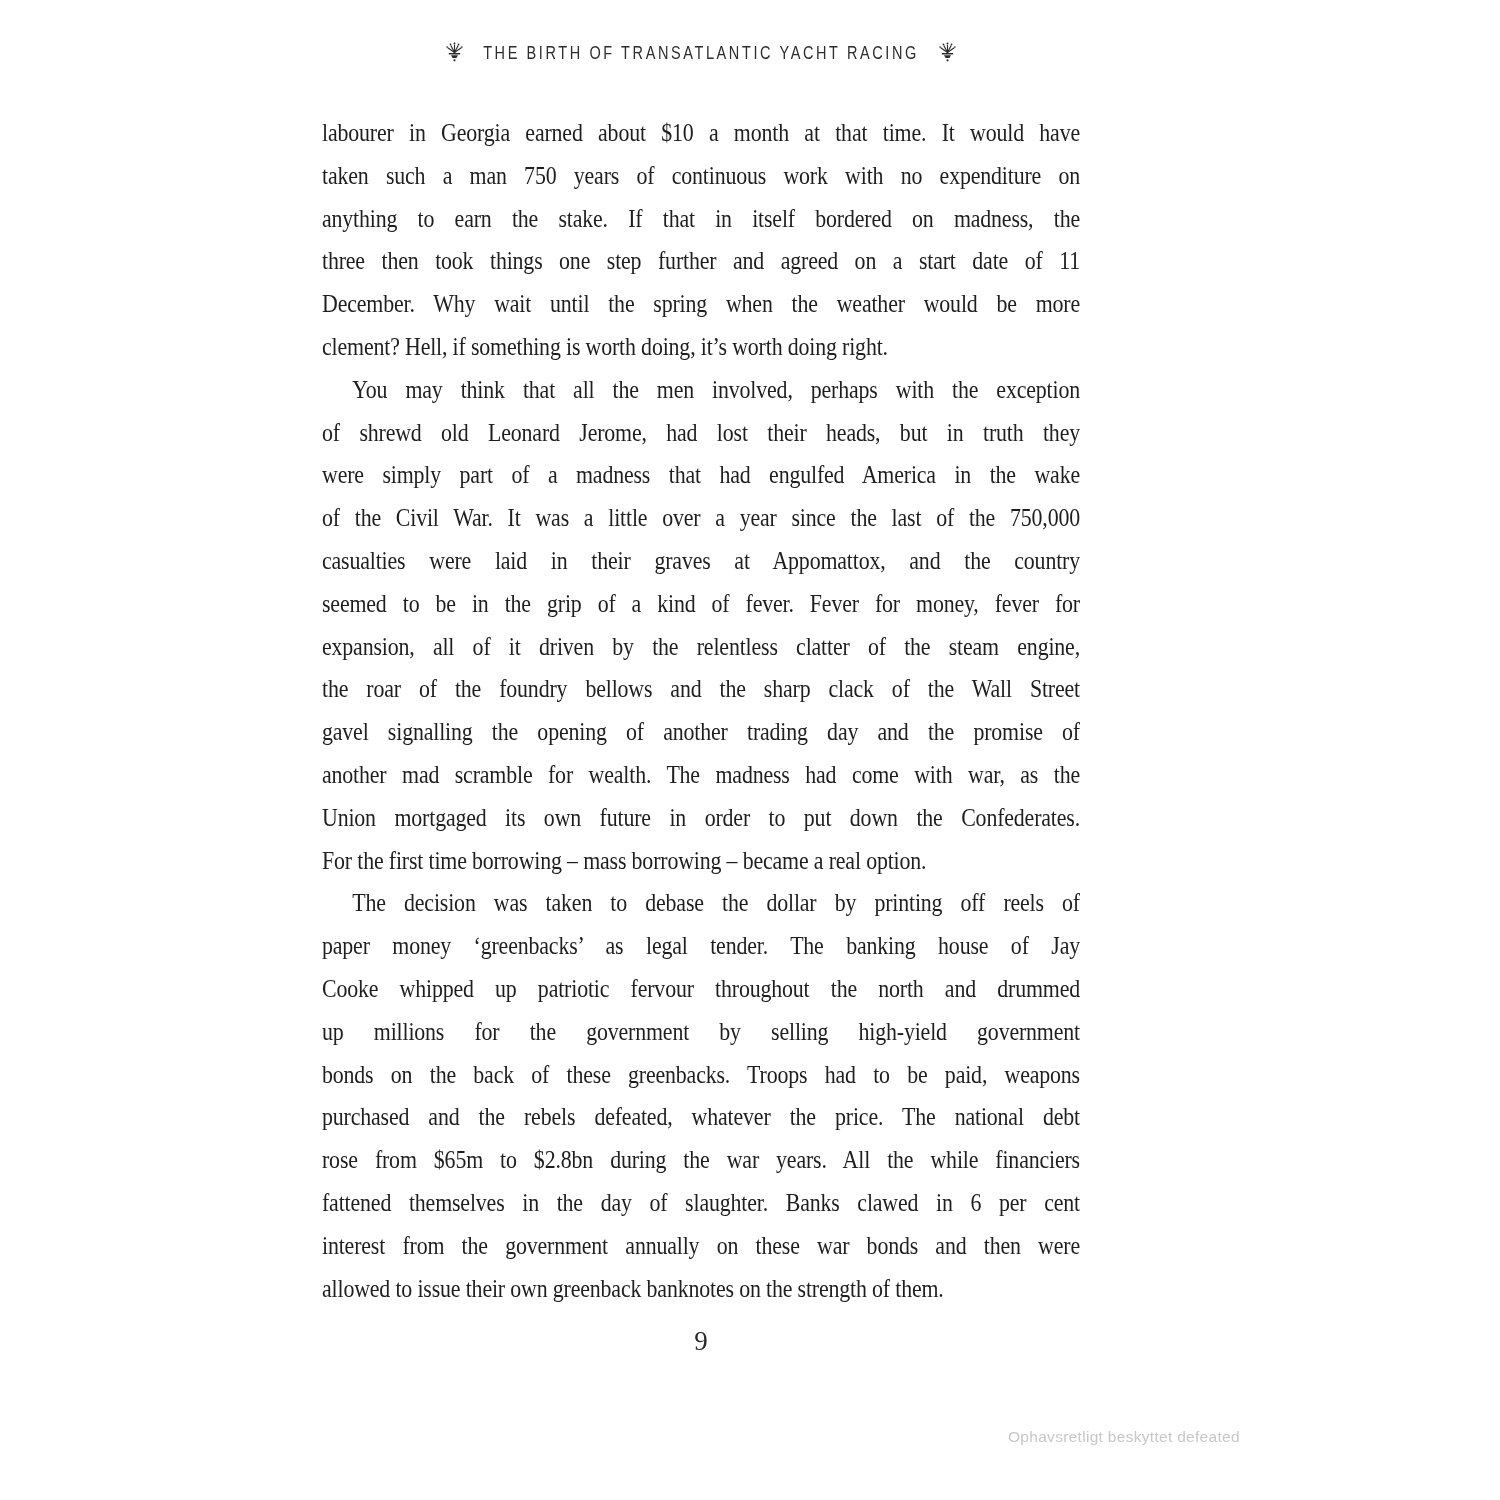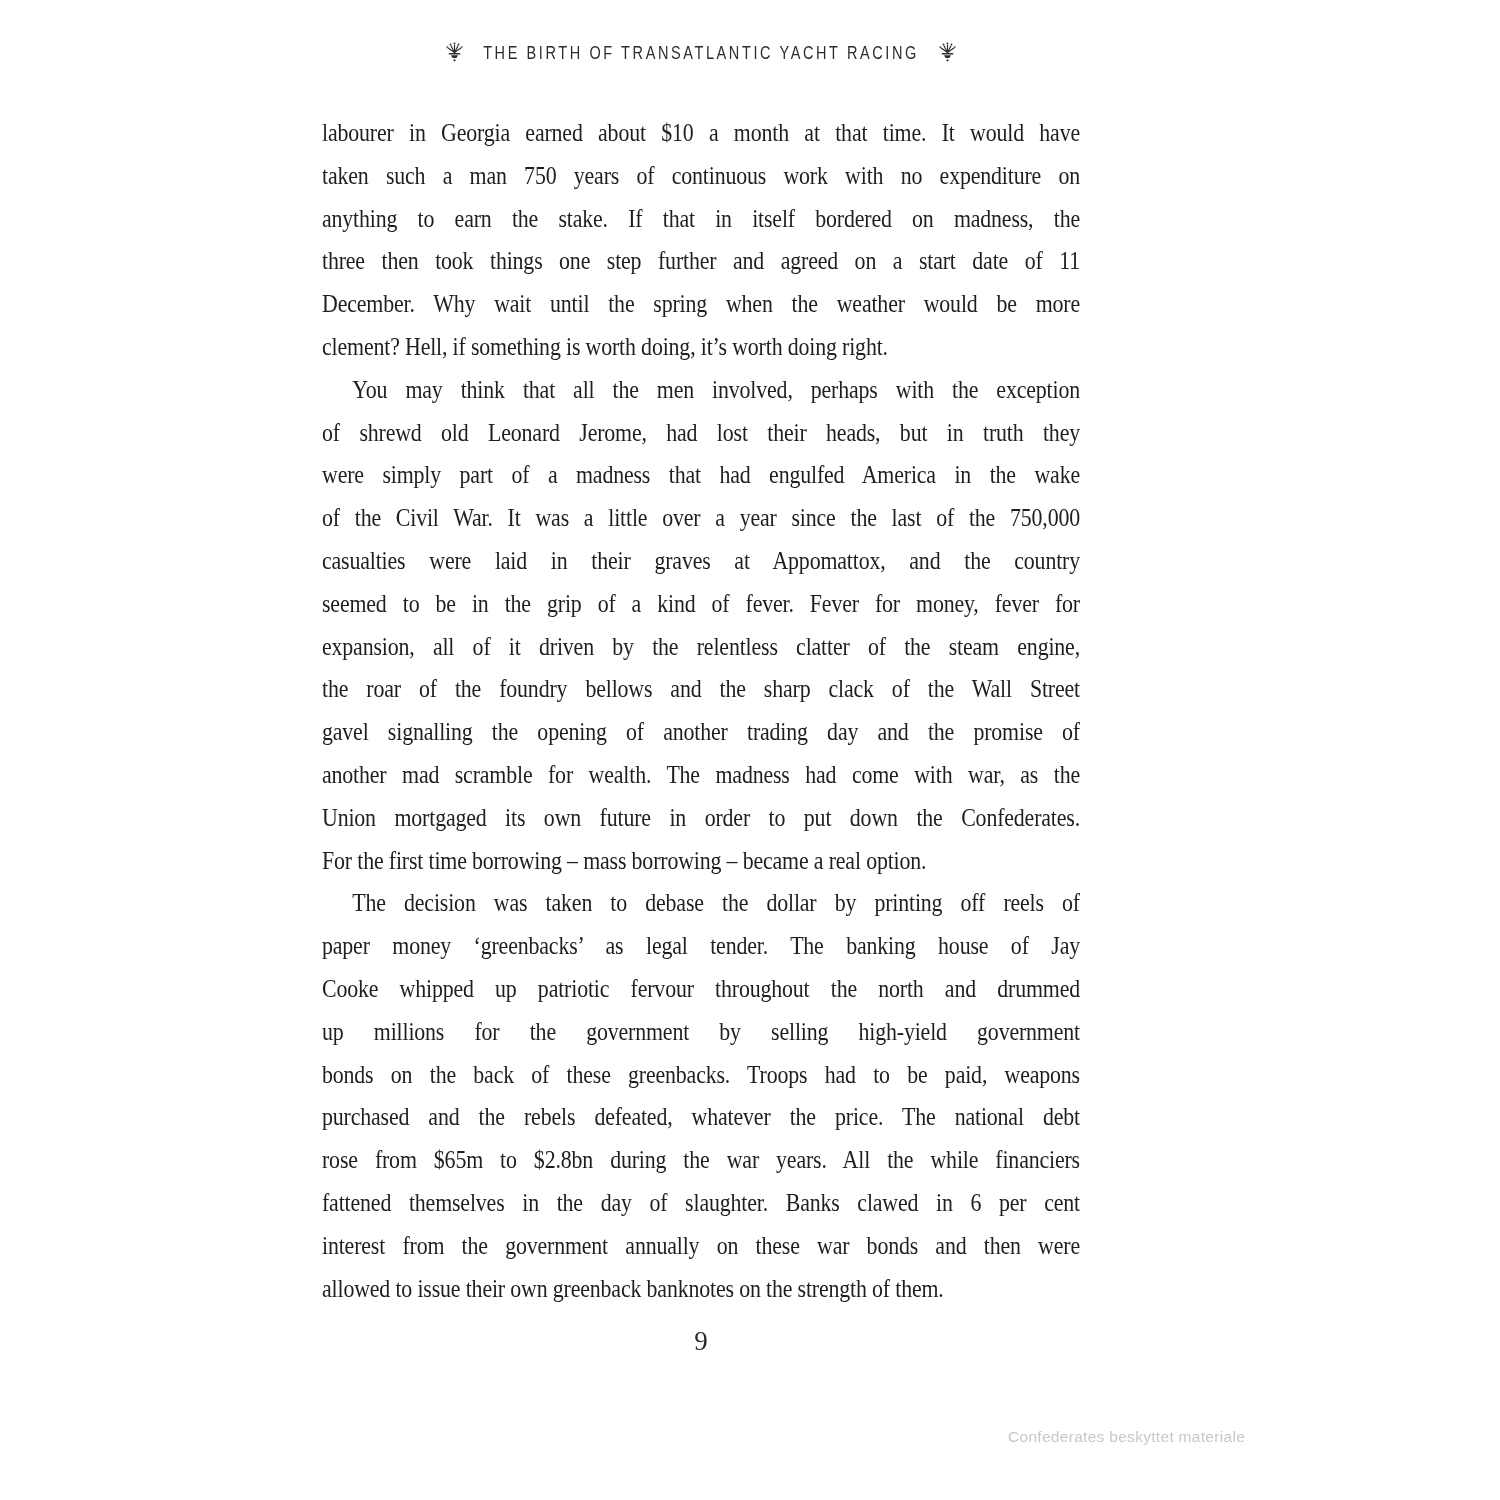--- a/index.html
+++ b/index.html
@@ -155,15 +155,15 @@
         <div class="line">purchased and the rebels defeated, whatever the price. The national debt</div>
         <div class="line">rose from $65m to $2.8bn during the war years. All the while financiers</div>
         <div class="line">fattened themselves in the day of slaughter. Banks clawed in 6 per cent</div>
         <div class="line">interest from the government annually on these war bonds and then were</div>
         <div class="line last">allowed to issue their own greenback banknotes on the strength of them.</div>
       </div>
     </div>
 
   <div class="page-number">9</div>
 
-  <div class="watermark">Confederates beskyttet materiale</div>
+  <div class="watermark">Ophavsretligt beskyttet defeated</div>
 
 </div>
 
 </body></html>

